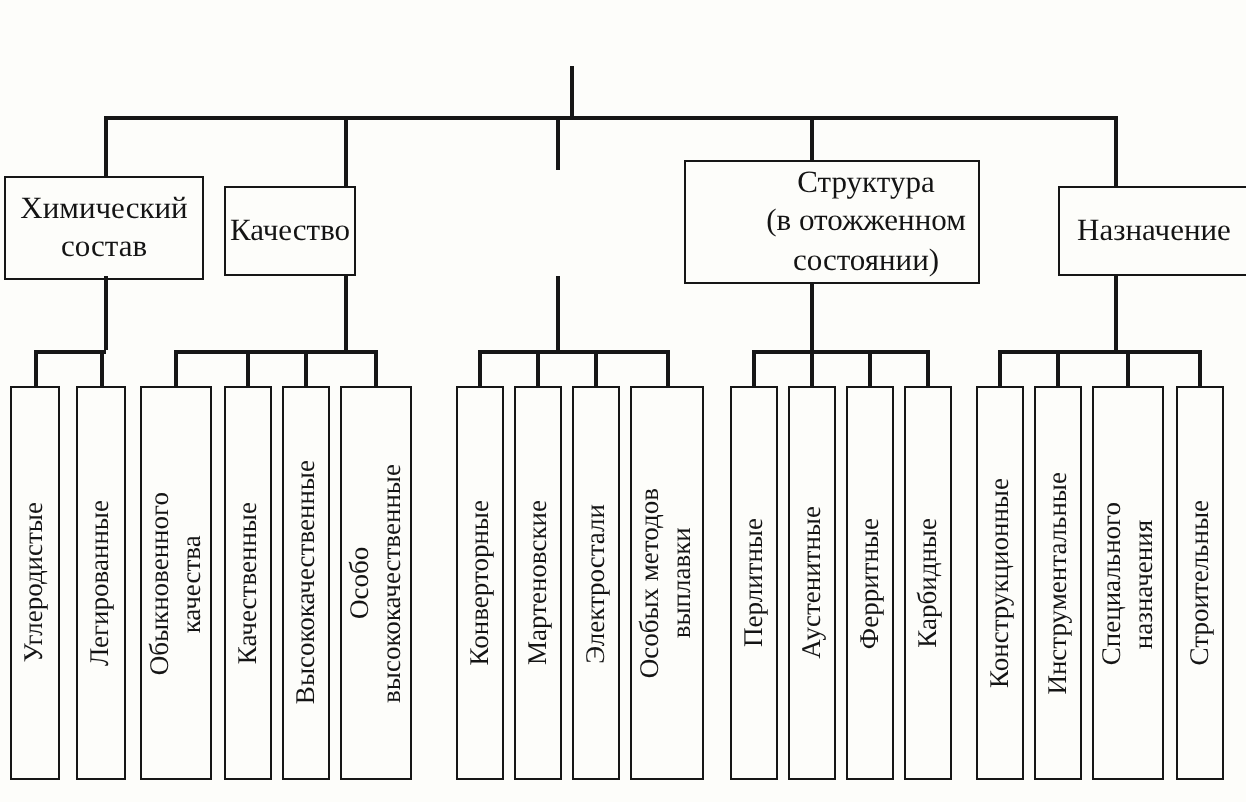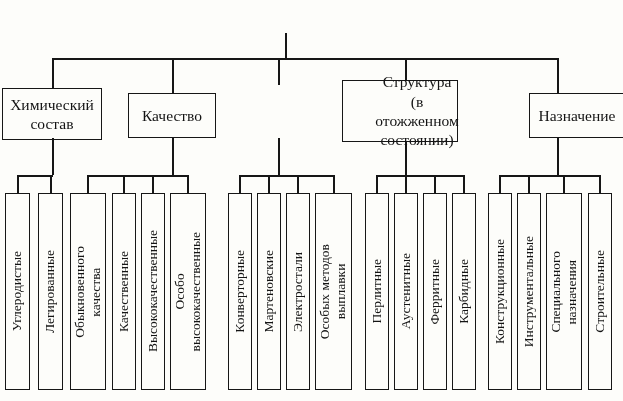--- a/index.html
+++ b/index.html
@@ -33,22 +33,22 @@
   <div class="vl" style="left:285px; top:33px; height:25px;"></div>
   <div class="hl" style="left:52px; top:58px; width:506px;"></div>
   <div class="vl" style="left:52px;  top:58px; height:30px;"></div>
   <div class="vl" style="left:172px; top:58px; height:35px;"></div>
   <div class="vl" style="left:278px; top:58px; height:27px;"></div>
   <div class="vl" style="left:405px; top:58px; height:22px;"></div>
   <div class="vl" style="left:557px; top:58px; height:35px;"></div>
 
   <div class="box cat" style="left:2px;   top:88px; width:100px; height:52px;">Химический
 состав</div>
-  <div class="box cat" style="left:128px; top:93px; width:88px;  height:45px;">Качество</div>
-  <div class="box cat" style="left:342px; top:80px; width:116px; height:62px;padding-left:36px;">Структура
+  <div class="box cat" style="left:112px; top:93px; width:66px;  height:45px;">Качество</div>
+  <div class="box cat" style="left:342px; top:80px; width:148px; height:62px;padding-left:36px;">Структура
 (в отожженном
 состоянии)</div>
   <div class="box cat" style="left:497px; top:93px; width:96px; height:45px;margin-left:32px;">Назначение</div>
 
   <div class="vl" style="left:52px;  top:138px; height:37px;"></div>
   <div class="vl" style="left:172px; top:138px; height:37px;"></div>
   <div class="vl" style="left:278px; top:138px; height:37px;"></div>
   <div class="vl" style="left:405px; top:142px; height:33px;"></div>
   <div class="vl" style="left:557px; top:138px; height:37px;"></div>
 

